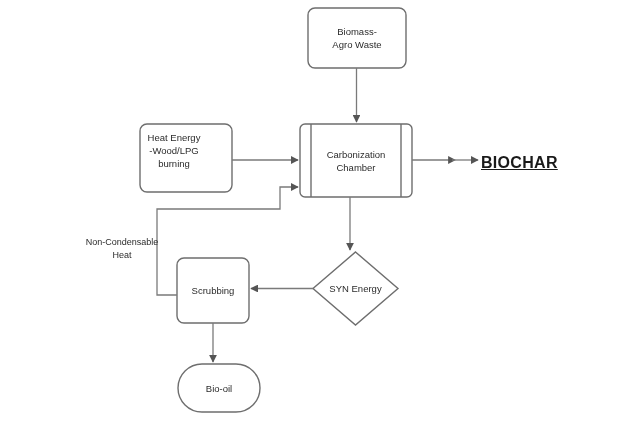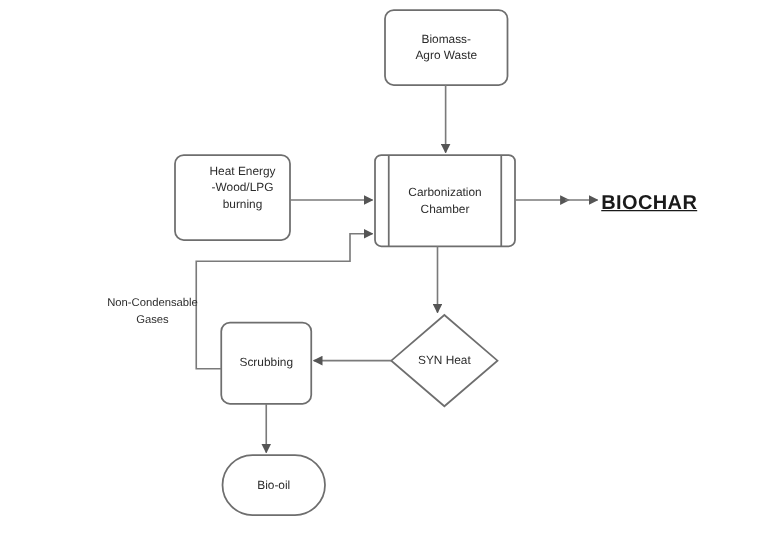--- a/index.html
+++ b/index.html
@@ -104,31 +104,31 @@
 
       <path d="M 213 323 L 213 362" marker-end="url(#arrow)"></path>
 
       <path d="M 177 295 L 157 295 L 157 209 L 280 209 L 280 187 L 298 187" marker-end="url(#arrow)"></path>
     </g>
   </svg>
 
   <div class="node-label" style="left:308px; top:8px; width:98px; height:60px;">Biomass-
 Agro Waste</div>
 
-  <div class="node-label" style="left:148px; top:124px; width:92px; height:52px;">Heat Energy
+  <div class="node-label" style="left:128px; top:124px; width:92px; height:52px;">Heat Energy
 -Wood/LPG
 burning</div>
 
   <div class="node-label" style="left:311px; top:124px; width:90px; height:73px;">Carbonization
 Chamber</div>
 
-  <div class="node-label" style="left:313px; top:252px; width:85px; height:73px;">SYN Heat</div>
+  <div class="node-label" style="left:313px; top:252px; width:85px; height:73px;">SYN Energy</div>
 
   <div class="node-label" style="left:178px; top:364px; width:82px; height:48px;">Bio-oil</div>
 
   <div class="node-label" style="left:177px; top:258px; width:72px; height:65px;">Scrubbing</div>
 
   <div class="edge-label" style="left:66px; top:236px; width:112px;">Non-Condensable
-Gases</div>
+Heat</div>
 
   <div class="terminal-label" style="left:481px; top:154px;">BIOCHAR</div>
 
 </div>
 
 </body></html>

